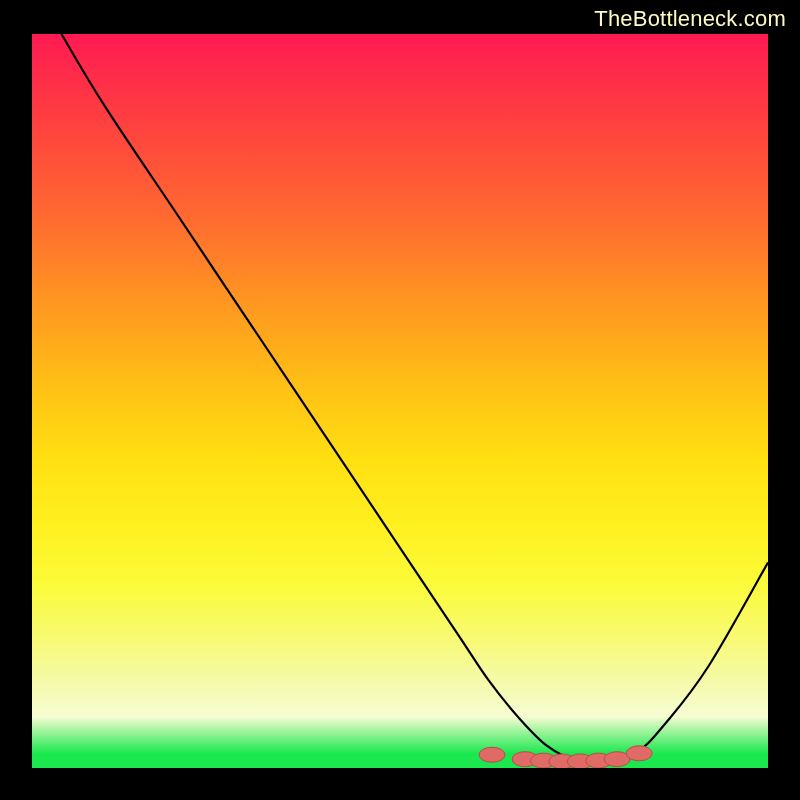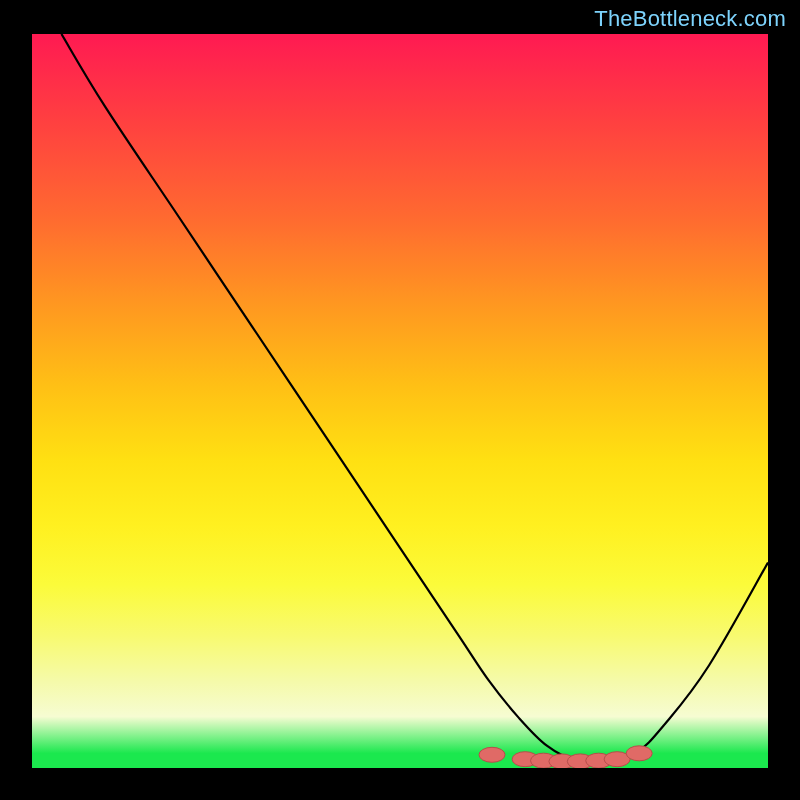--- a/index.html
+++ b/index.html
@@ -13,21 +13,21 @@
   .container {
     position: relative;
     width: 800px;
     height: 800px;
     background: #000000;
   }
   .watermark {
     position: absolute;
     top: 6px;
     right: 14px;
-    color: #7dd3fc;
+    color: #fef9c3;
     font-family: Arial, Helvetica, sans-serif;
     font-size: 22px;
     font-weight: 500;
     letter-spacing: 0.2px;
     user-select: none;
   }
   .plot-area {
     position: absolute;
     left: 32px;
     top: 34px;

